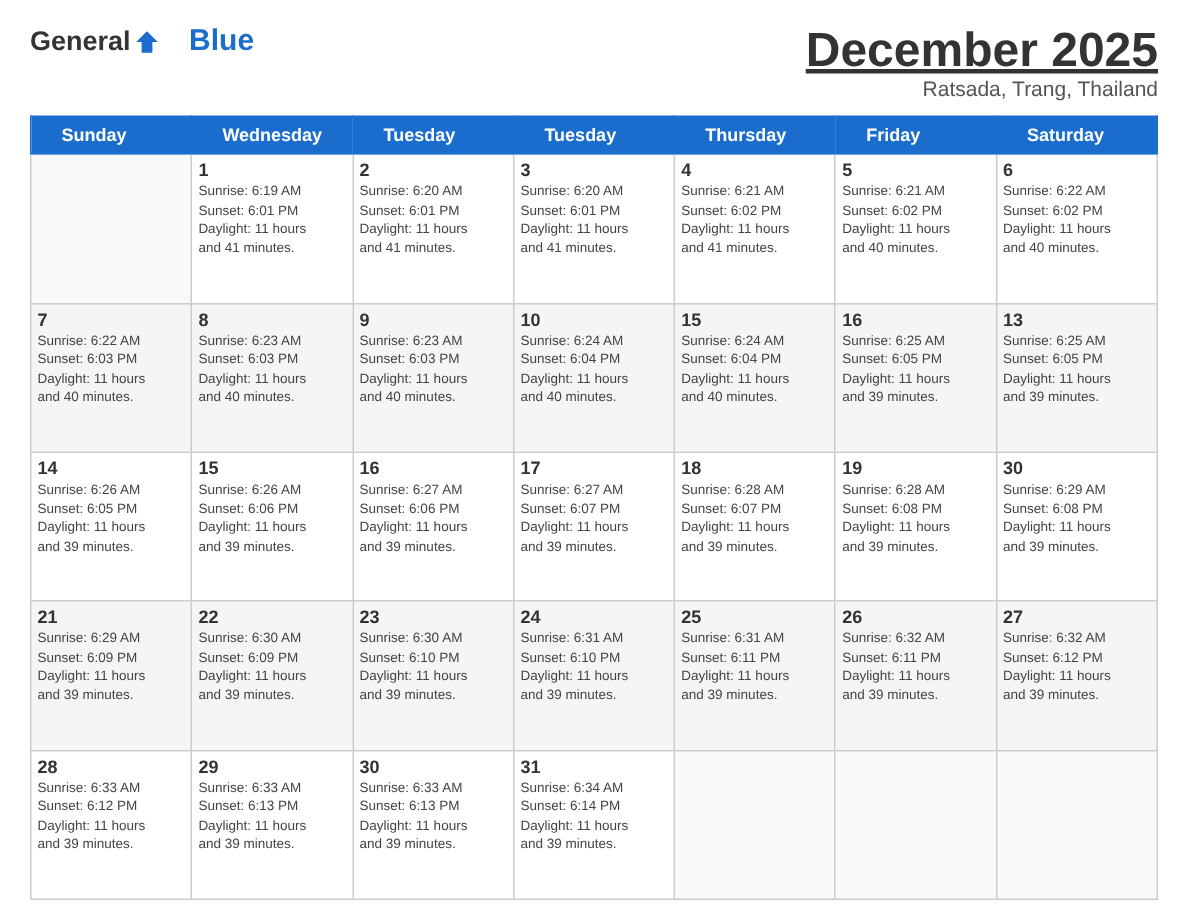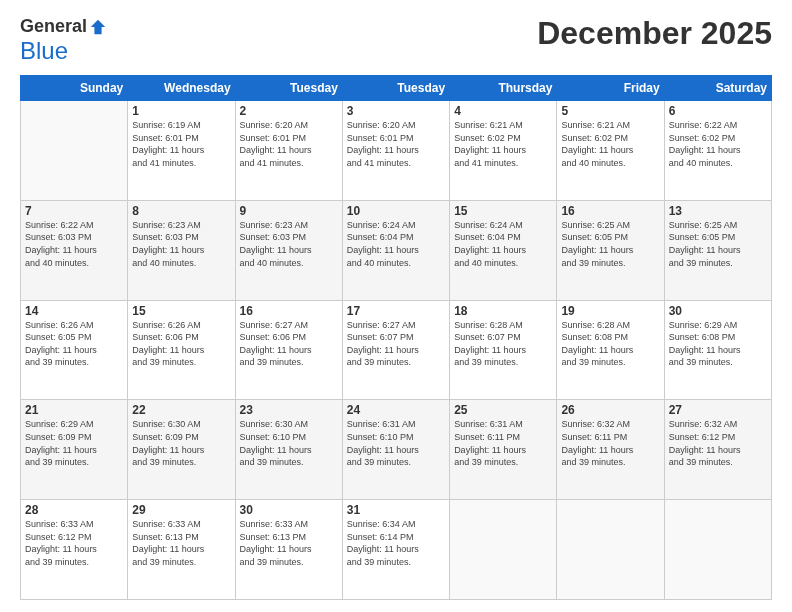--- a/index.html
+++ b/index.html
@@ -18,67 +18,69 @@
       flex-direction: column;
     }
     .header {
       display: flex;
       justify-content: space-between;
       align-items: flex-start;
       margin-bottom: 10px;
     }
     .logo {
       display: flex;
-      flex-direction: column;
-      align-items: flex-start;
+      flex-direction: row;
+      align-items: center;
     }
     .logo-text {
       display: flex;
       align-items: center;
     }
     .logo-general {
       font-size: 18px;
       font-weight: bold;
       color: #333;
     }
     .logo-blue {
-      font-size: 24px;
-      font-weight: normal;
+      font-size: 20px;
+      font-weight: bold;
       color: #1a6dcc;
+      margin-left: 19px;
     }
     .logo-icon {
       width: 18px;
       height: 18px;
       margin-left: 2px;
     }
     .title-block {
       text-align: right;
     }
     .month-title {
       font-size: 32px;
       font-weight: bold;
       color: #333;
       line-height: 1.1;
+      text-decoration: underline;
     }
     .subtitle {
       font-size: 14px;
       color: #555;
     }
     .calendar {
       width: 100%;
       border-collapse: collapse;
       flex: 1;
     }
     .calendar th {
       background: #1a6dcc;
       color: #fff;
       font-size: 12px;
       font-weight: bold;
-      padding: 5px 4px;
-      text-align: right;
+      padding: 5px 20px;
+      text-align: left;
       border: 1px solid #1a6dcc;
     }
     .calendar td {
       border: 1px solid #ccc;
       vertical-align: top;
       padding: 3px 4px;
       width: calc(100%/7);
       font-size: 9.5px;
       color: #333;
       height: 85px;
@@ -114,20 +116,21 @@
       <div class="logo-text">
         <span class="logo-general">General</span>
         <svg class="logo-icon" viewBox="0 0 20 20">
           <polygon points="10,2 18,10 14,10 14,18 6,18 6,10 2,10" fill="#1a6dcc"></polygon>
         </svg>
       </div>
       <span class="logo-blue">Blue</span>
     </div>
     <div class="title-block">
       <div class="month-title">December 2025</div>
+      <div class="subtitle">Ratsada, Trang, Thailand</div>
     </div>
   </div>
 
   <table class="calendar">
     <thead>
       <tr>
       <th>Sunday</th>
           <th>Wednesday</th>
           <th>Tuesday</th>
           <th>Tuesday</th>

